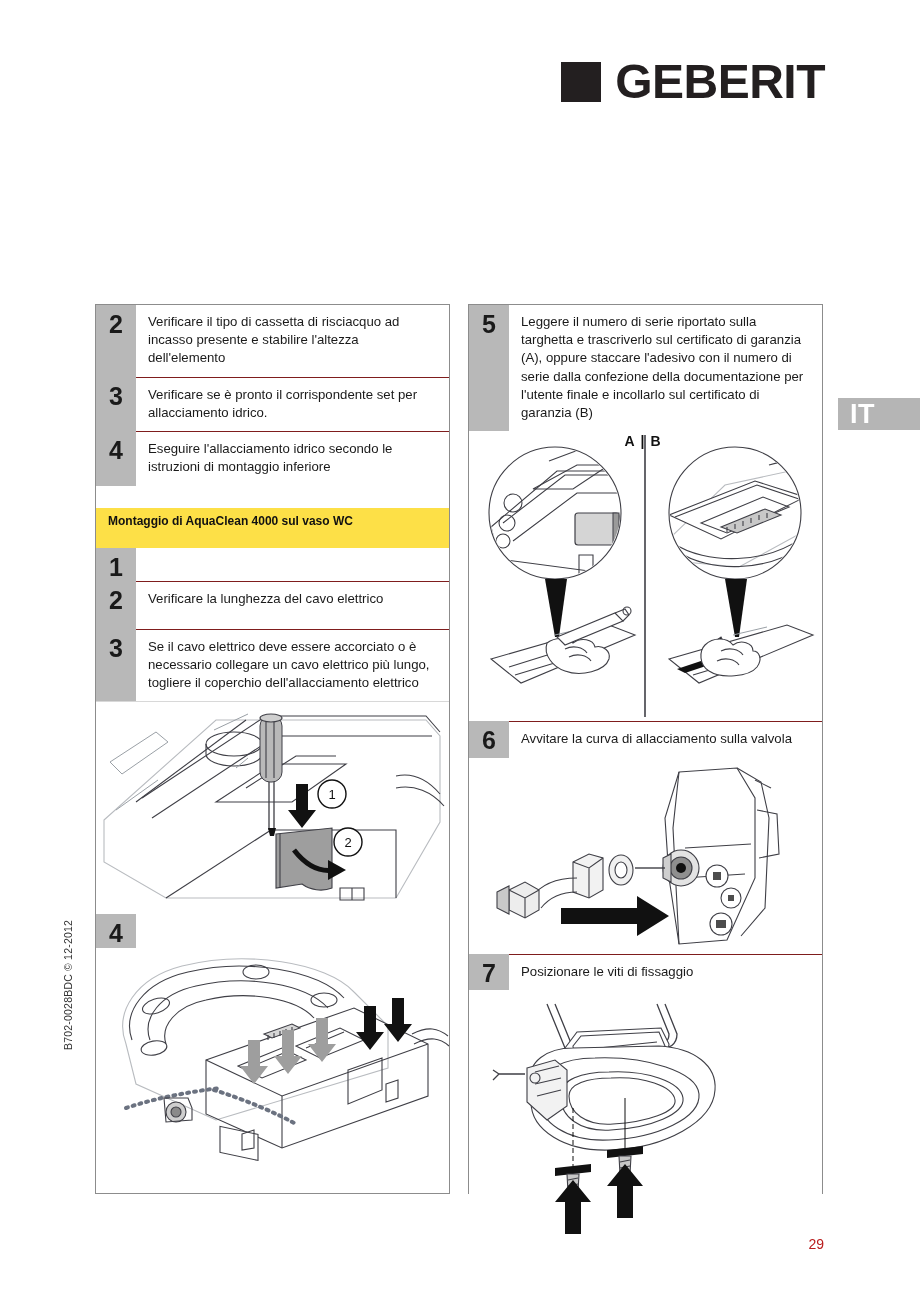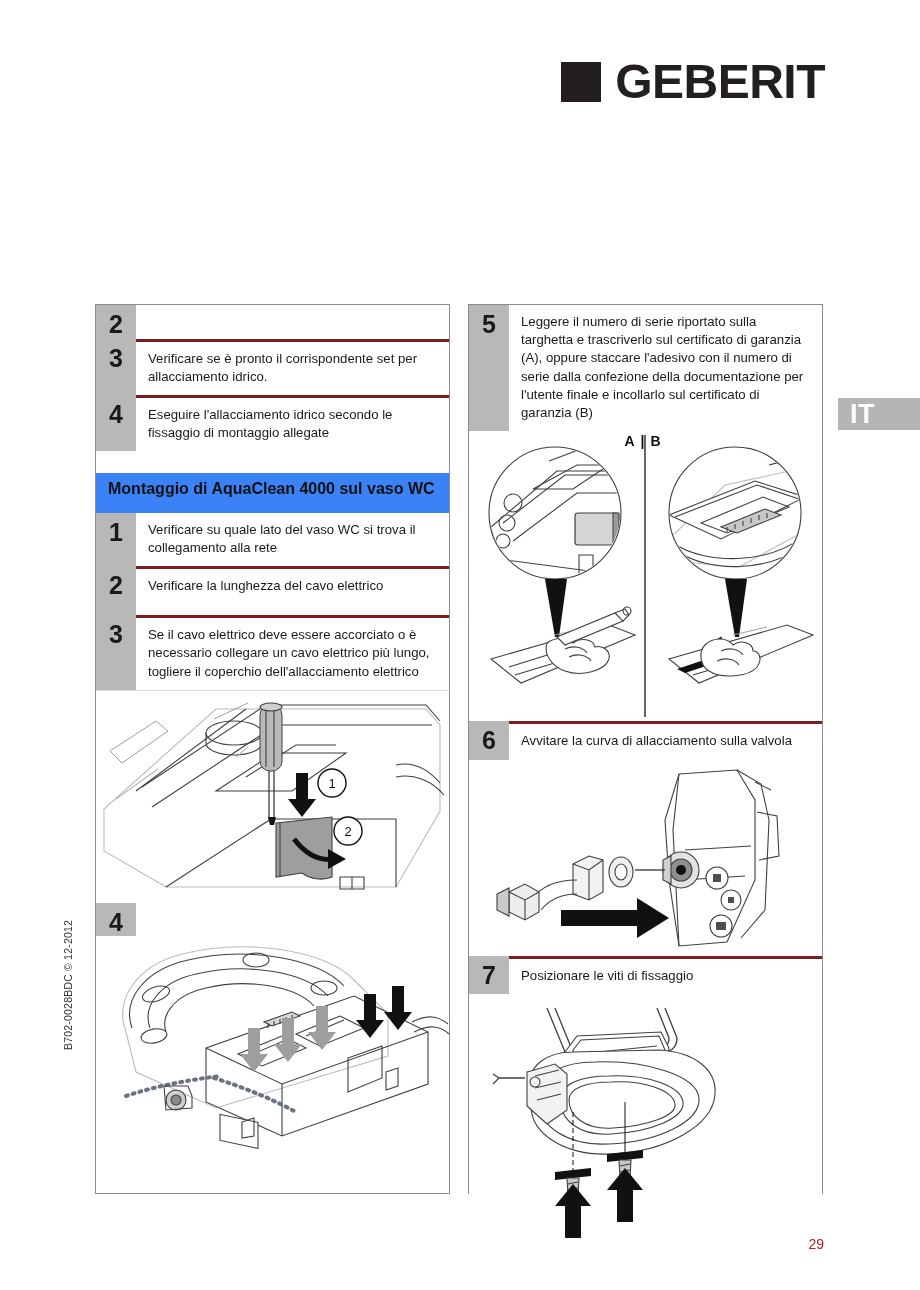--- a/index.html
+++ b/index.html
@@ -87,35 +87,35 @@
     padding-top: 6px;
     box-sizing: border-box;
     line-height: 1.1;
   }
   .step-text {
     flex: 1;
     font-size: 13.2px;
     line-height: 1.38;
     padding: 8px 10px 9px 12px;
     box-sizing: border-box;
-    border-top: 3px solid #7f1d1d;
+    border-top: 1px solid #7f1d1d;
     color: #1a1a1a;
   }
   .step-row.first > .step-text { border-top: none; }
 
   
   .block-gap { height: 22px; background: #ffffff; }
 
   
   .section-head {
-    background: #3b82f6;
-    font-size: 16px;
+    background: #fde047;
+    font-size: 12px;
     font-weight: bold;
     color: #111111;
-    padding: 6px 10px 14px 12px;
+    padding: 6px 10px 20px 12px;
     box-sizing: border-box;
     line-height: 1.2;
   }
 
   
   .fig-sep { border-top: 1px solid #d8d8d8; }
 
   
   .figure {
     position: relative;
@@ -176,43 +176,43 @@
 <div class="lang-tab">
   <span>IT</span>
 </div>
 
 <div class="col col-left">
 
   <div class="steps">
 
     <div class="step-row first">
       <div class="step-num">2</div>
+      <div class="step-text">Verificare il tipo di cassetta di risciacquo ad incasso presente e stabilire l'altezza dell'elemento</div>
     </div>
 
     <div class="step-row">
       <div class="step-num">3</div>
       <div class="step-text">Verificare se è pronto il corrispondente set per allacciamento idrico.</div>
     </div>
 
     <div class="step-row">
       <div class="step-num">4</div>
-      <div class="step-text">Eseguire l'allacciamento idrico secondo le fissaggio di montaggio allegate</div>
+      <div class="step-text">Eseguire l'allacciamento idrico secondo le istruzioni di montaggio inferiore</div>
     </div>
 
   </div>
 
   <div class="block-gap"></div>
 
   <div class="section-head">Montaggio di AquaClean 4000 sul vaso WC</div>
 
   <div class="steps">
 
     <div class="step-row first">
       <div class="step-num">1</div>
-      <div class="step-text">Verificare su quale lato del vaso WC si trova il collegamento alla rete</div>
     </div>
 
     <div class="step-row">
       <div class="step-num">2</div>
       <div class="step-text" style="padding-bottom:20px">Verificare la lunghezza del cavo elettrico</div>
     </div>
 
     <div class="step-row">
       <div class="step-num">3</div>
       <div class="step-text">Se il cavo elettrico deve essere accorciato o è necessario collegare un cavo elettrico più lungo, togliere il coperchio dell'allacciamento elettrico</div>

